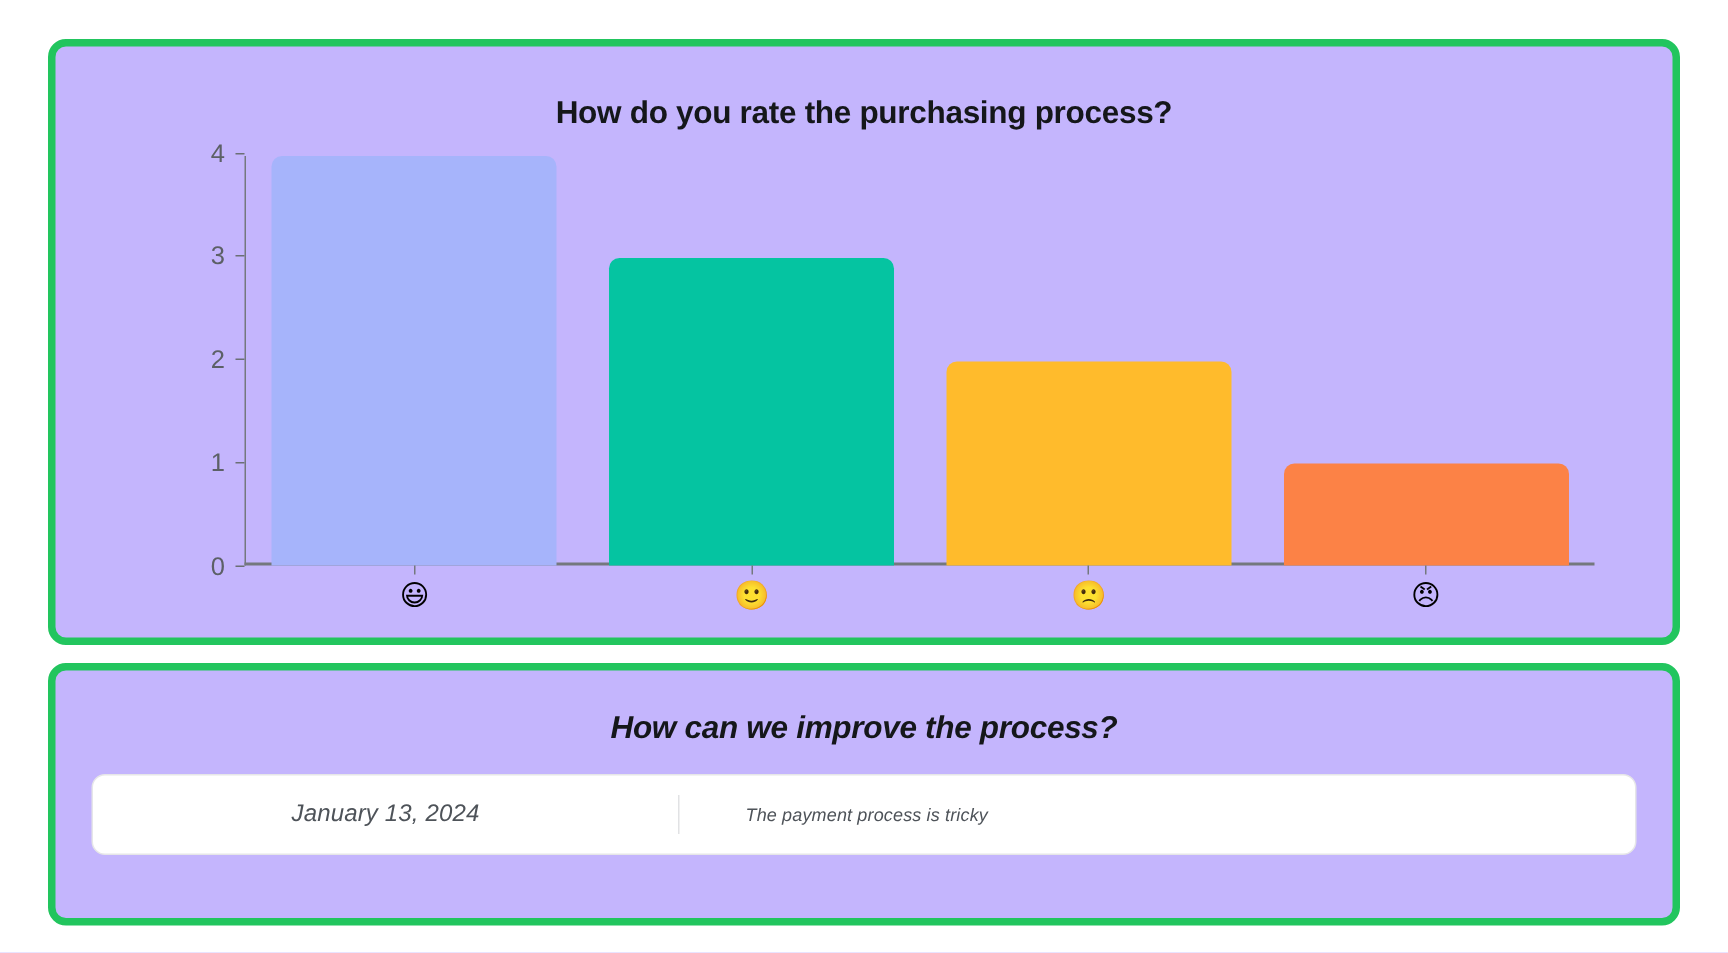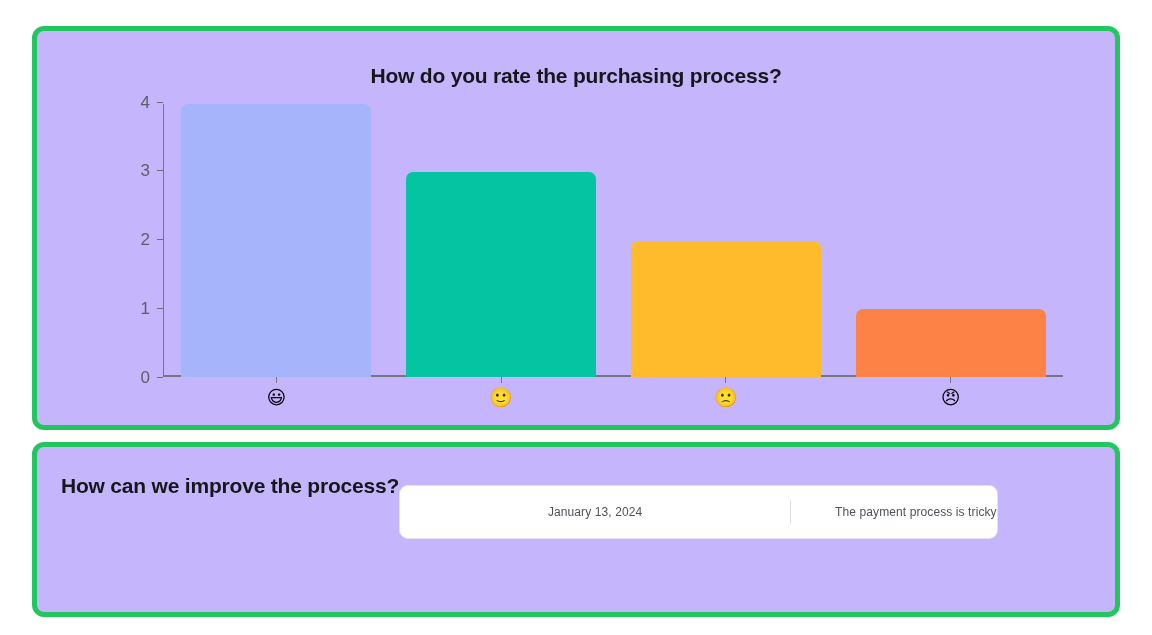--- a/index.html
+++ b/index.html
@@ -155,42 +155,43 @@
     line-height: 1;
     margin-top: 5px;
     font-family: "DejaVu Sans", sans-serif;
   }
 
   
   .responses-card {
     flex: 1;
     padding: 20px 24px 22px 24px;
     display: flex;
-    flex-direction: row;
+    flex-direction: column;
+    font-style: italic;
   }
   .responses-card .card-title { margin-top: 6px; }
 
   .response-list {
     margin-top: 18px;
     display: flex;
     flex-direction: column;
     gap: 10px;
   }
   .response-row {
     border: 1px solid #e6e6e8;
     border-radius: 9px;
     height: 52px;
     display: flex;
     align-items: center;
     background: #ffffff;
   }
   .response-date {
     width: 390px;
     text-align: center;
-    font-size: 12px;
+    font-size: 16px;
     color: #4e5359;
     letter-spacing: 0.1px;
   }
   .response-divider {
     width: 1px;
     height: 26px;
     background: #e1e2e4;
   }
   .response-text {
     flex: 1;

